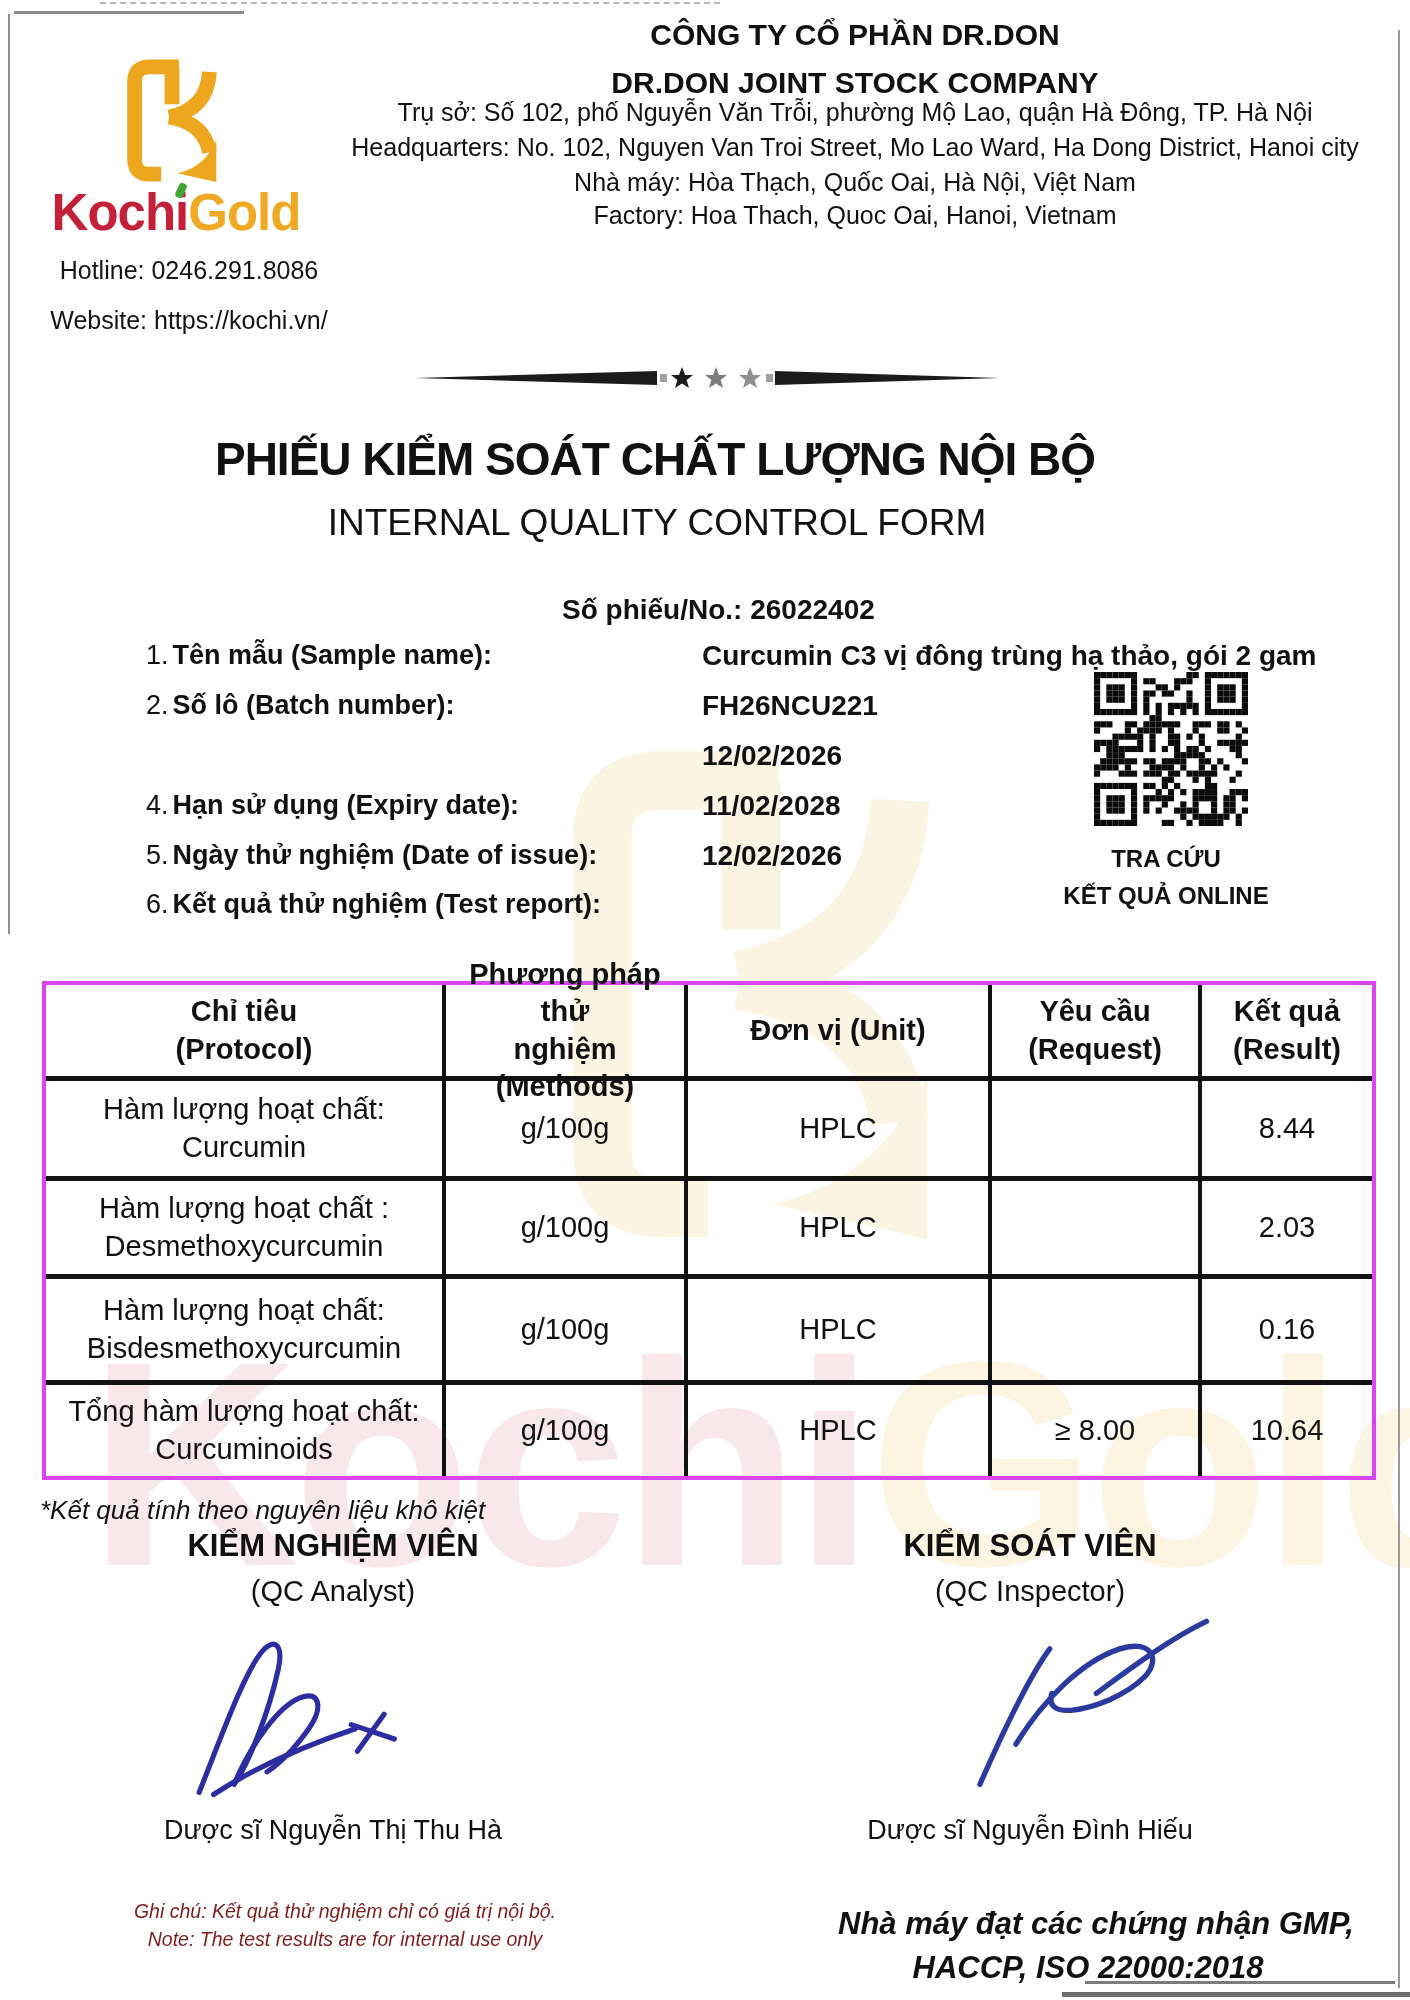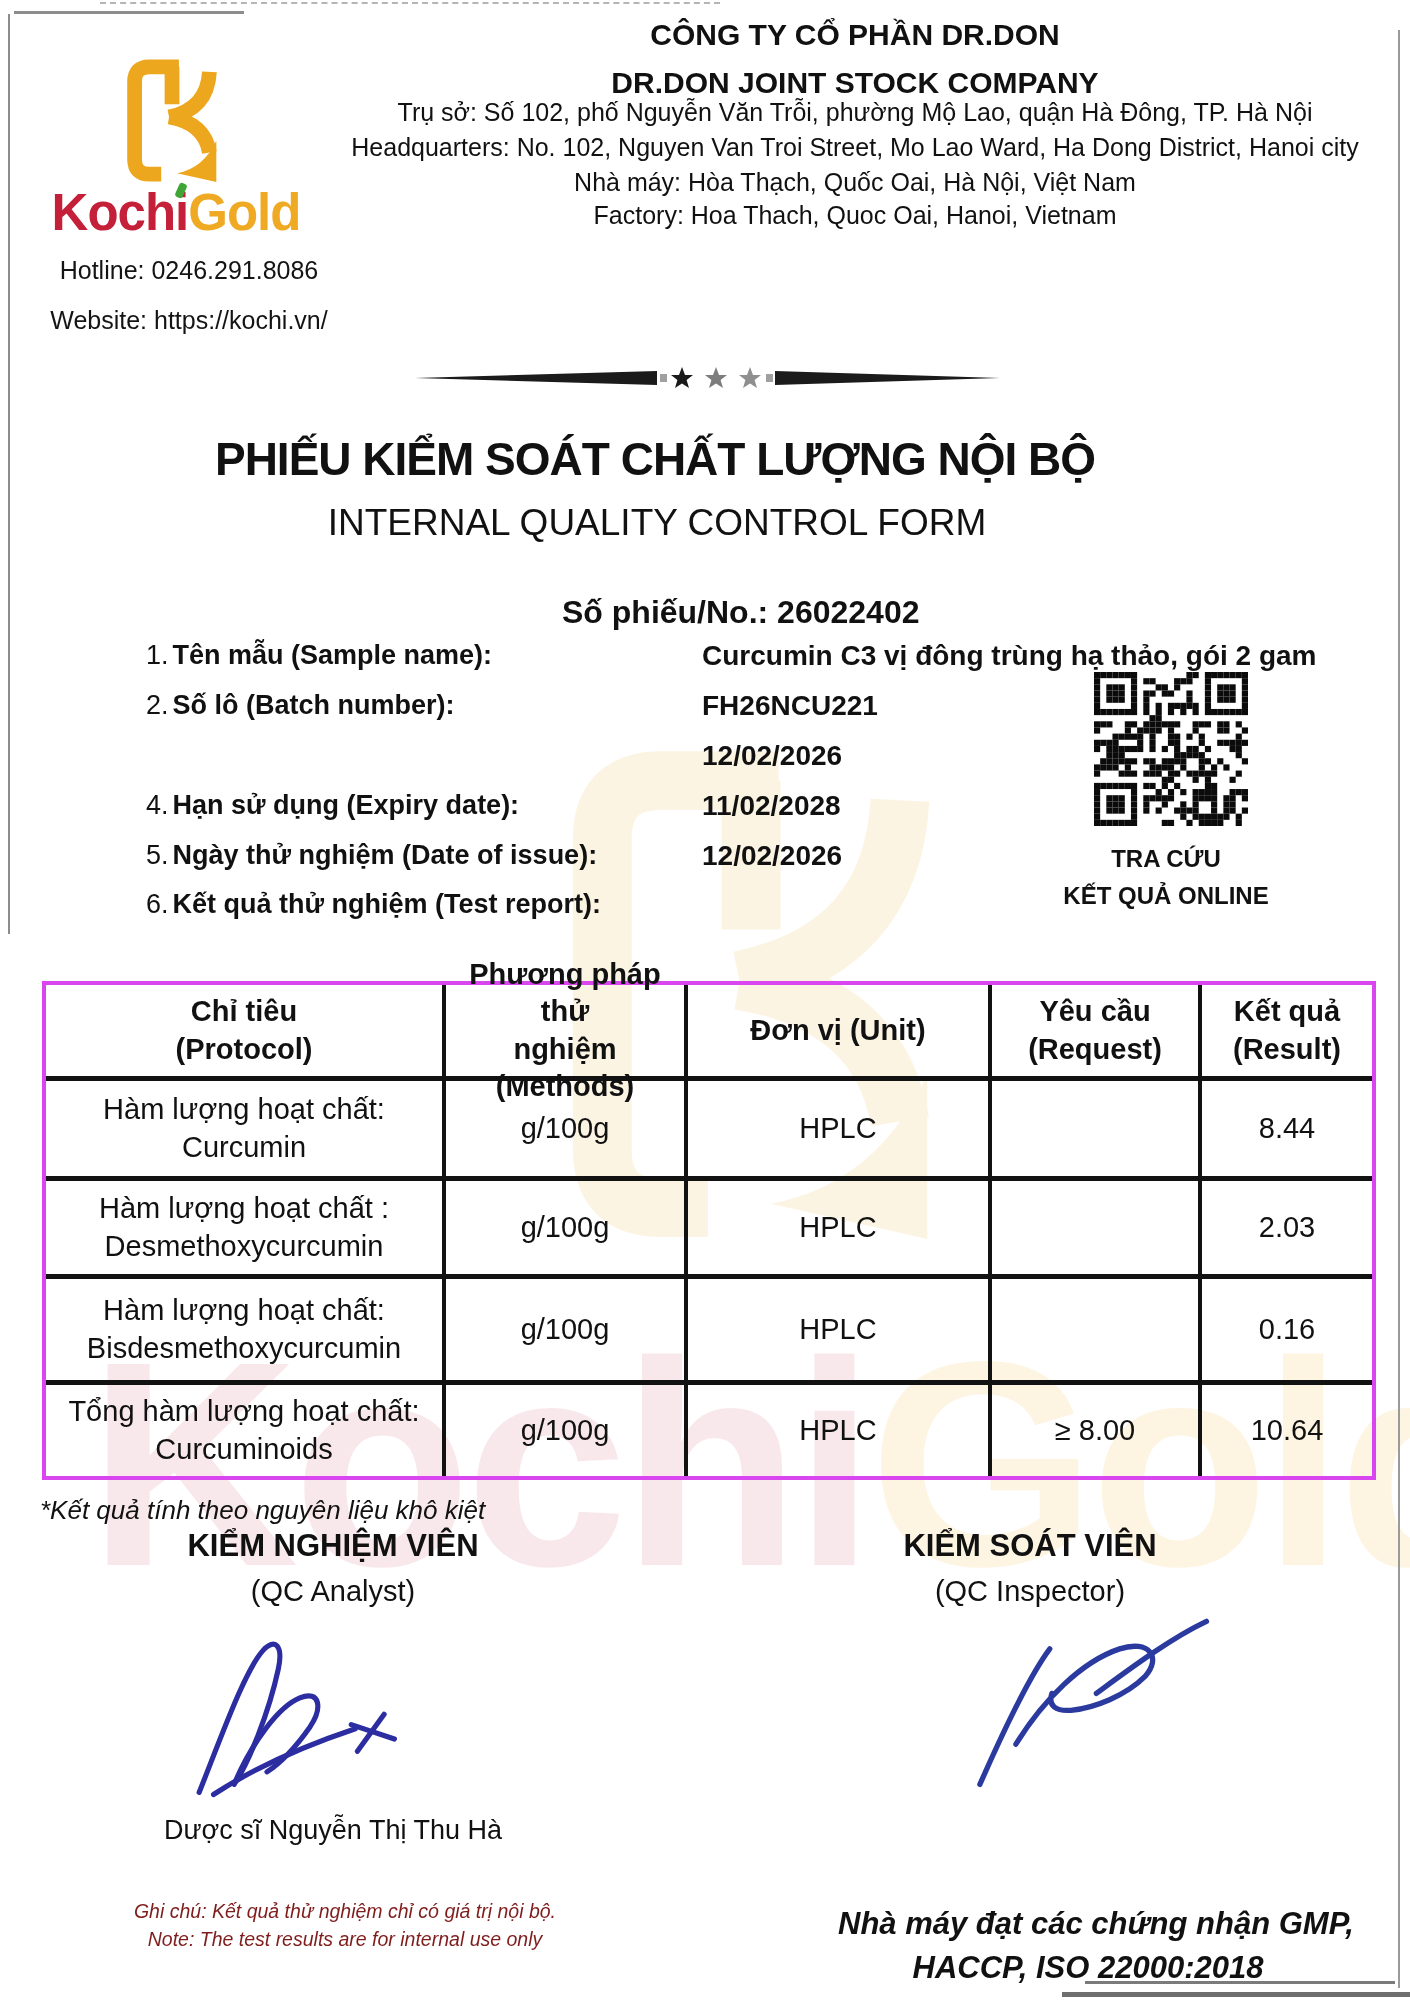--- a/index.html
+++ b/index.html
@@ -25,21 +25,21 @@
   .hdr.b{font-weight:bold;font-size:30px;}
   .hdr.r{font-size:25px;}
 
   
   .title-main{position:absolute;left:0;top:432px;width:1310px;text-align:center;
               font-size:46px;font-weight:bold;letter-spacing:-1px;white-space:nowrap;}
   .title-sub{position:absolute;left:0;top:502px;width:1314px;text-align:center;
              font-size:37px;white-space:nowrap;}
 
   
-  .docno{position:absolute;left:562px;top:594px;font-size:32px;font-weight:bold;white-space:nowrap;}
+  .docno{position:absolute;left:562px;top:594px;font-size:28px;font-weight:bold;white-space:nowrap;}
   .item{position:absolute;left:146px;font-size:27px;white-space:nowrap;}
   .item .no{font-weight:normal;margin-right:4px;}
   .item .lbl{font-weight:bold;}
   .val{position:absolute;left:702px;font-size:28px;font-weight:bold;white-space:nowrap;}
 
   
   .qrbox{position:absolute;left:1094px;top:672px;width:154px;height:154px;}
   .qrcap{position:absolute;left:1046px;width:240px;text-align:center;
          font-size:24px;font-weight:bold;white-space:nowrap;}
 
@@ -571,19 +571,20 @@
   </svg>
   <svg class="abs z1" style="left:925px;top:1615px;width:330px;height:180px;" viewBox="0 0 240 170">
     <g fill="none" stroke="#2B3A9E" stroke-width="5" stroke-linecap="round" stroke-linejoin="round">
       <path d="M16 160 C38 110 64 56 82 32"></path>
       <path d="M50 122 C76 80 112 44 148 32 C176 23 188 40 172 58 C154 76 124 88 102 90 C88 91 80 86 84 74"></path>
       <path d="M126 74 C156 52 196 22 230 6"></path>
     </g>
   </svg>
 
   <div class="sig-name z1" style="left:103px;top:1815px;">Dược sĩ Nguyễn Thị Thu Hà</div>
+  <div class="sig-name z1" style="left:800px;top:1815px;">Dược sĩ Nguyễn Đình Hiếu</div>
 
   <div class="note z1" style="top:1900px;">Ghi chú: Kết quả thử nghiệm chỉ có giá trị nội bộ.</div>
   <div class="note z1" style="top:1928px;">Note: The test results are for internal use only</div>
   <div class="cert z1" style="top:1878px;">Nhà máy đạt các chứng nhận GMP,</div>
   <div class="cert z1" style="top:1922px;">HACCP, ISO 22000:2018</div>
 
 </div>
 
 </body></html>

